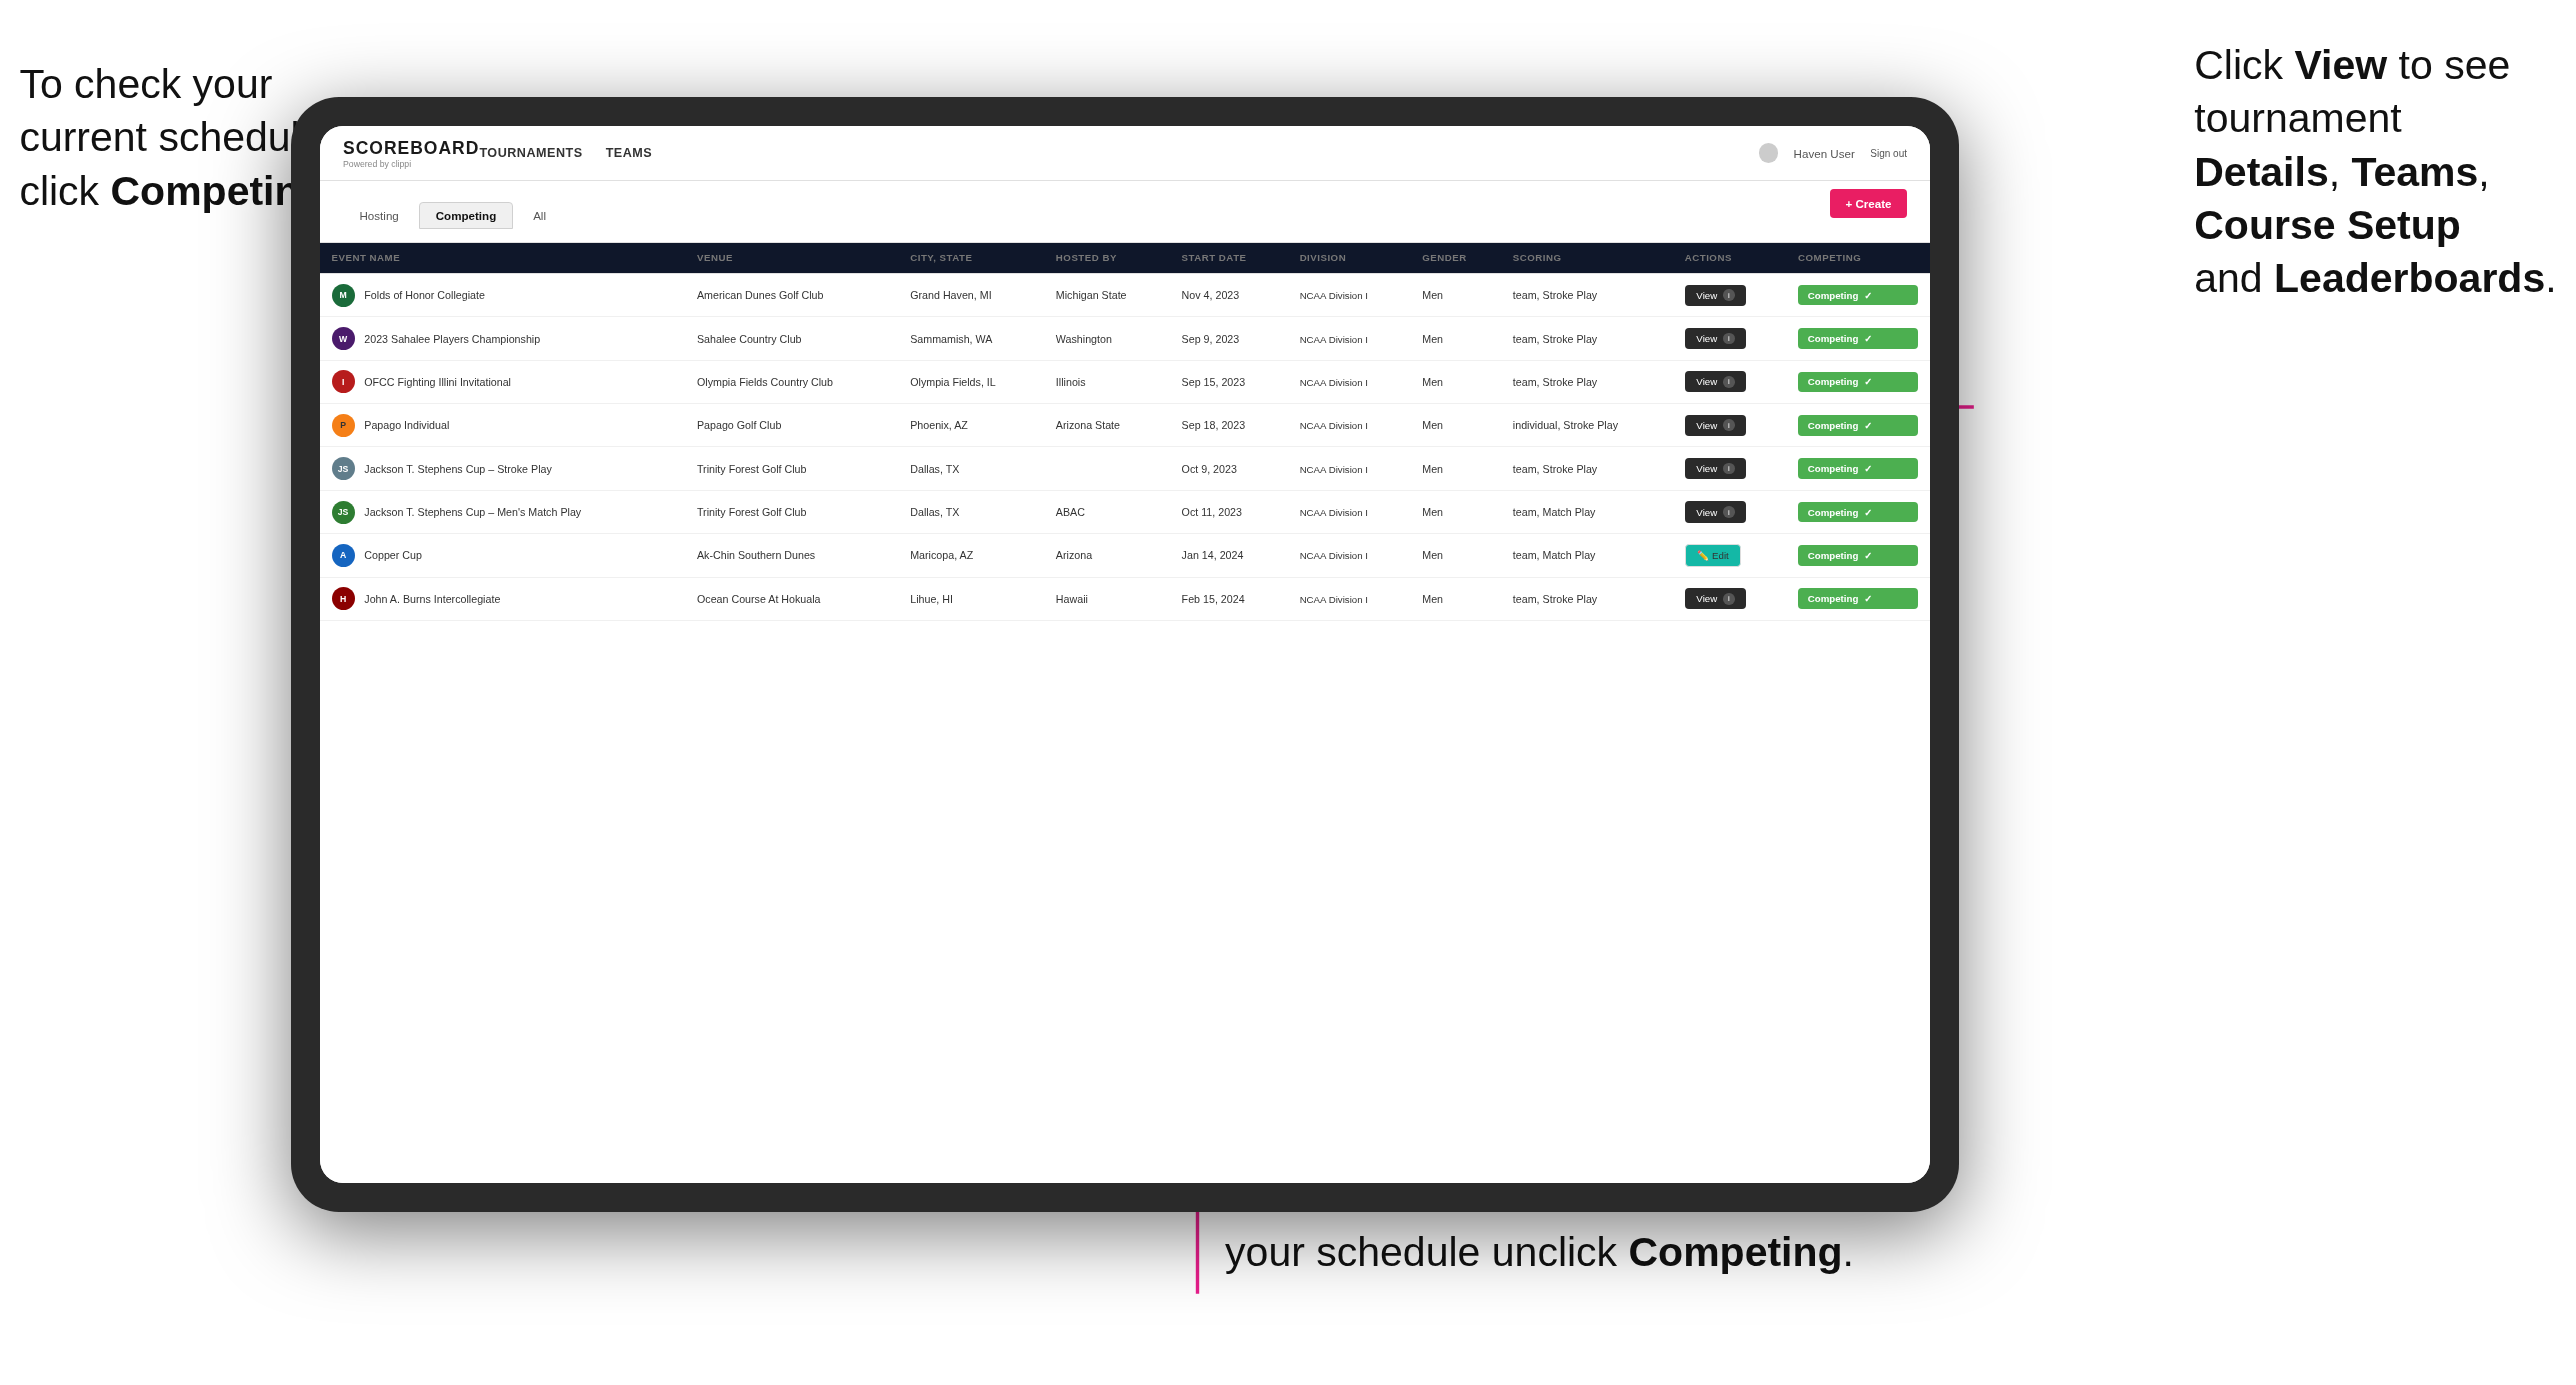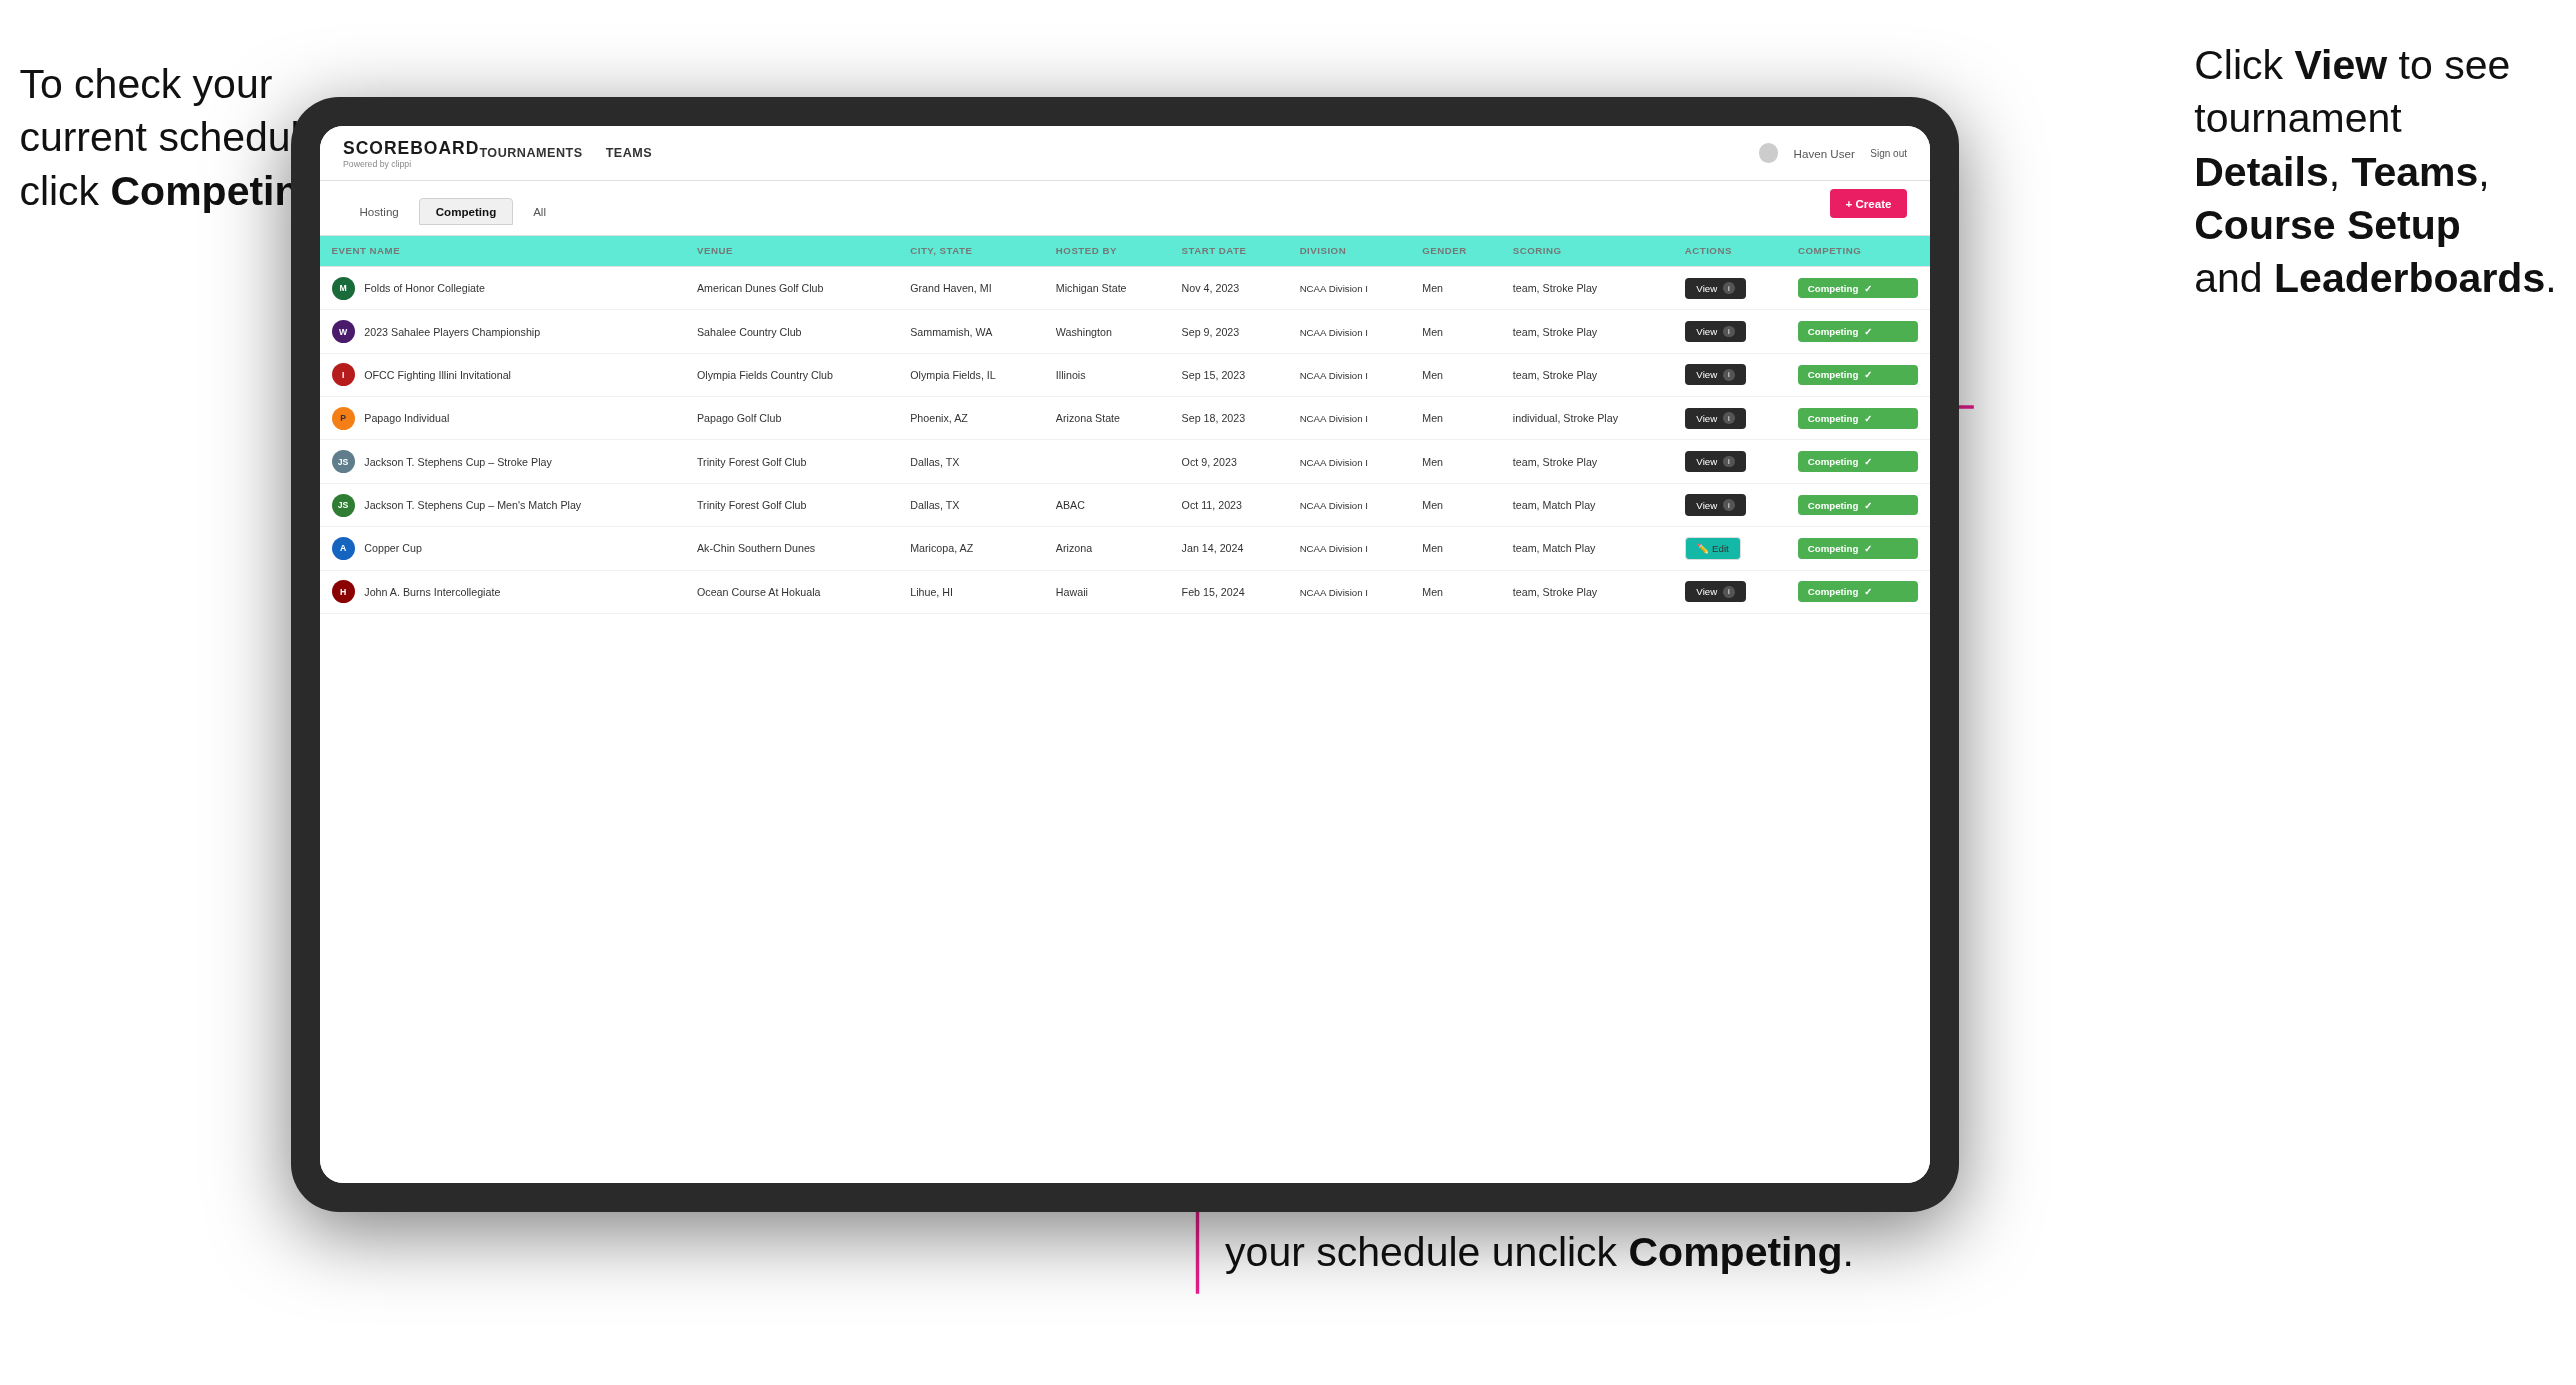--- a/index.html
+++ b/index.html
@@ -179,38 +179,38 @@
 
     .create-btn {
       background: #e91e63;
       color: white;
       border: none;
       border-radius: 3.9px;
       padding: 7.8px 15.5px;
       font-size: 11.6px;
       font-weight: 600;
       cursor: pointer;
-      margin-bottom: 17px;
+      margin-bottom: 24px;
     }
 
     
     .table-area {
       flex: 1;
       overflow-y: auto;
       background: #ffffff;
     }
 
     table {
       width: 100%;
       border-collapse: collapse;
       font-size: 10.7px;
     }
 
     thead tr {
-      background: #5eead4;
+      background: #0f172a;
       border-bottom: 1.9px solid #e0e0e0;
       margin-left: 20px;
     }
 
     thead th {
       padding: 9.7px 11.6px;
       text-align: left;
       font-size: 9.7px;
       font-weight: 700;
       color: #777;

